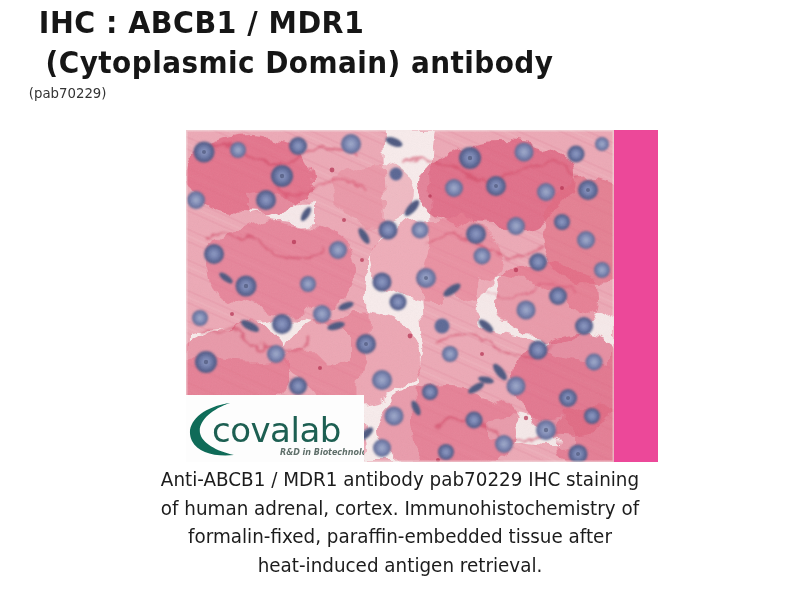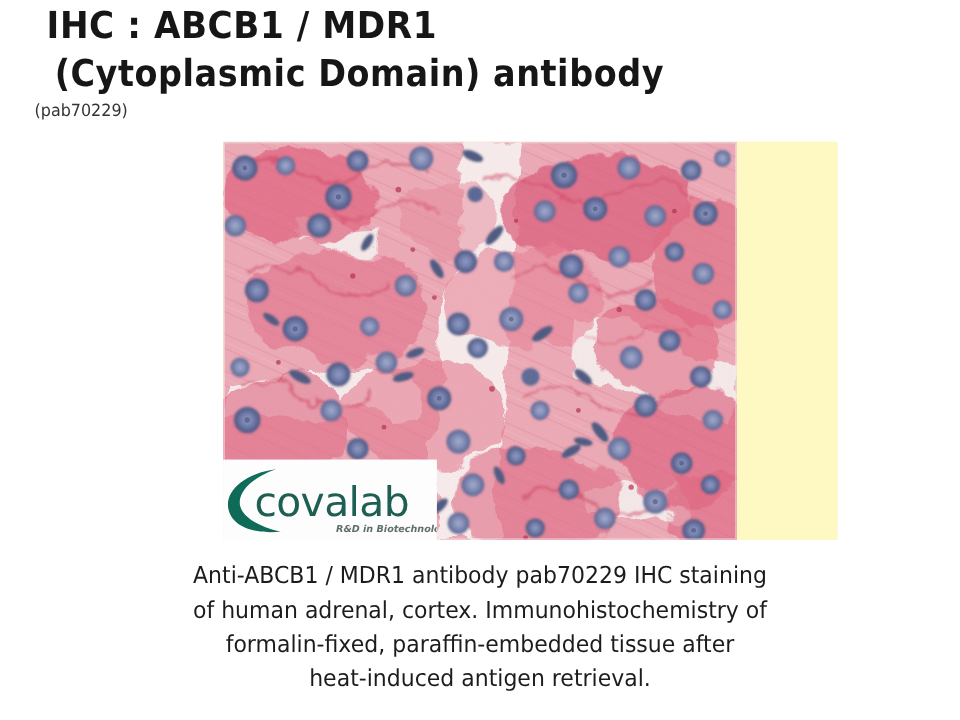--- a/index.html
+++ b/index.html
@@ -56,25 +56,25 @@
     line-height: 18px;
     color: #333333;
     margin-top: 1px;
     transform: scaleX(0.95);
   }
 
   
   .micrograph {
     position: absolute;
     left: 186px;
-    top: 118px;
-    width: 512px;
+    top: 130px;
+    width: 472px;
     height: 332px;
     overflow: hidden;
-    background: #fef9c3;
+    background: #ec4899;
   }
   .tissue-svg {
     position: absolute;
     left: 0;
     top: 0;
     width: 428px;
     height: 332px;
     display: block;
   }
 

